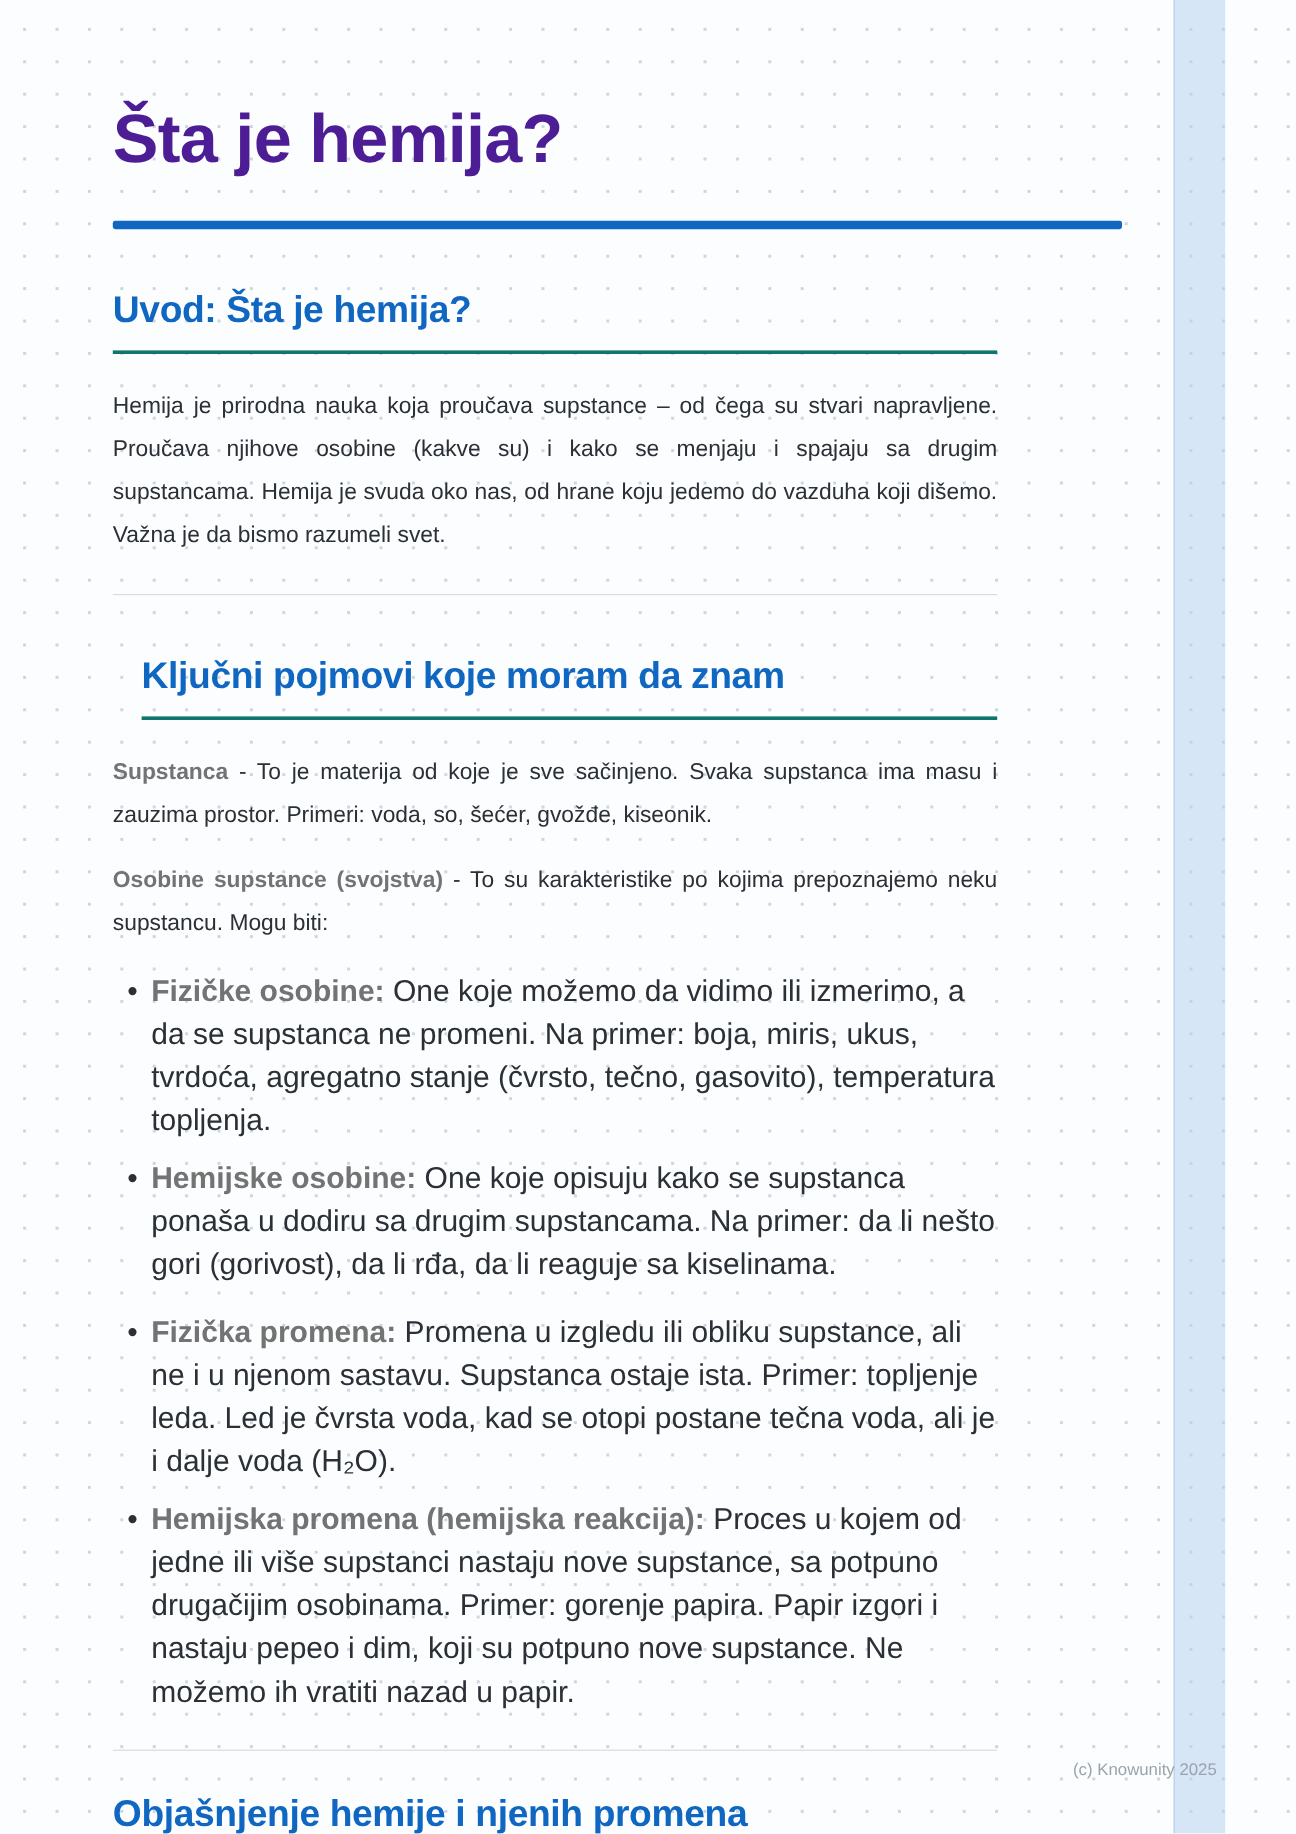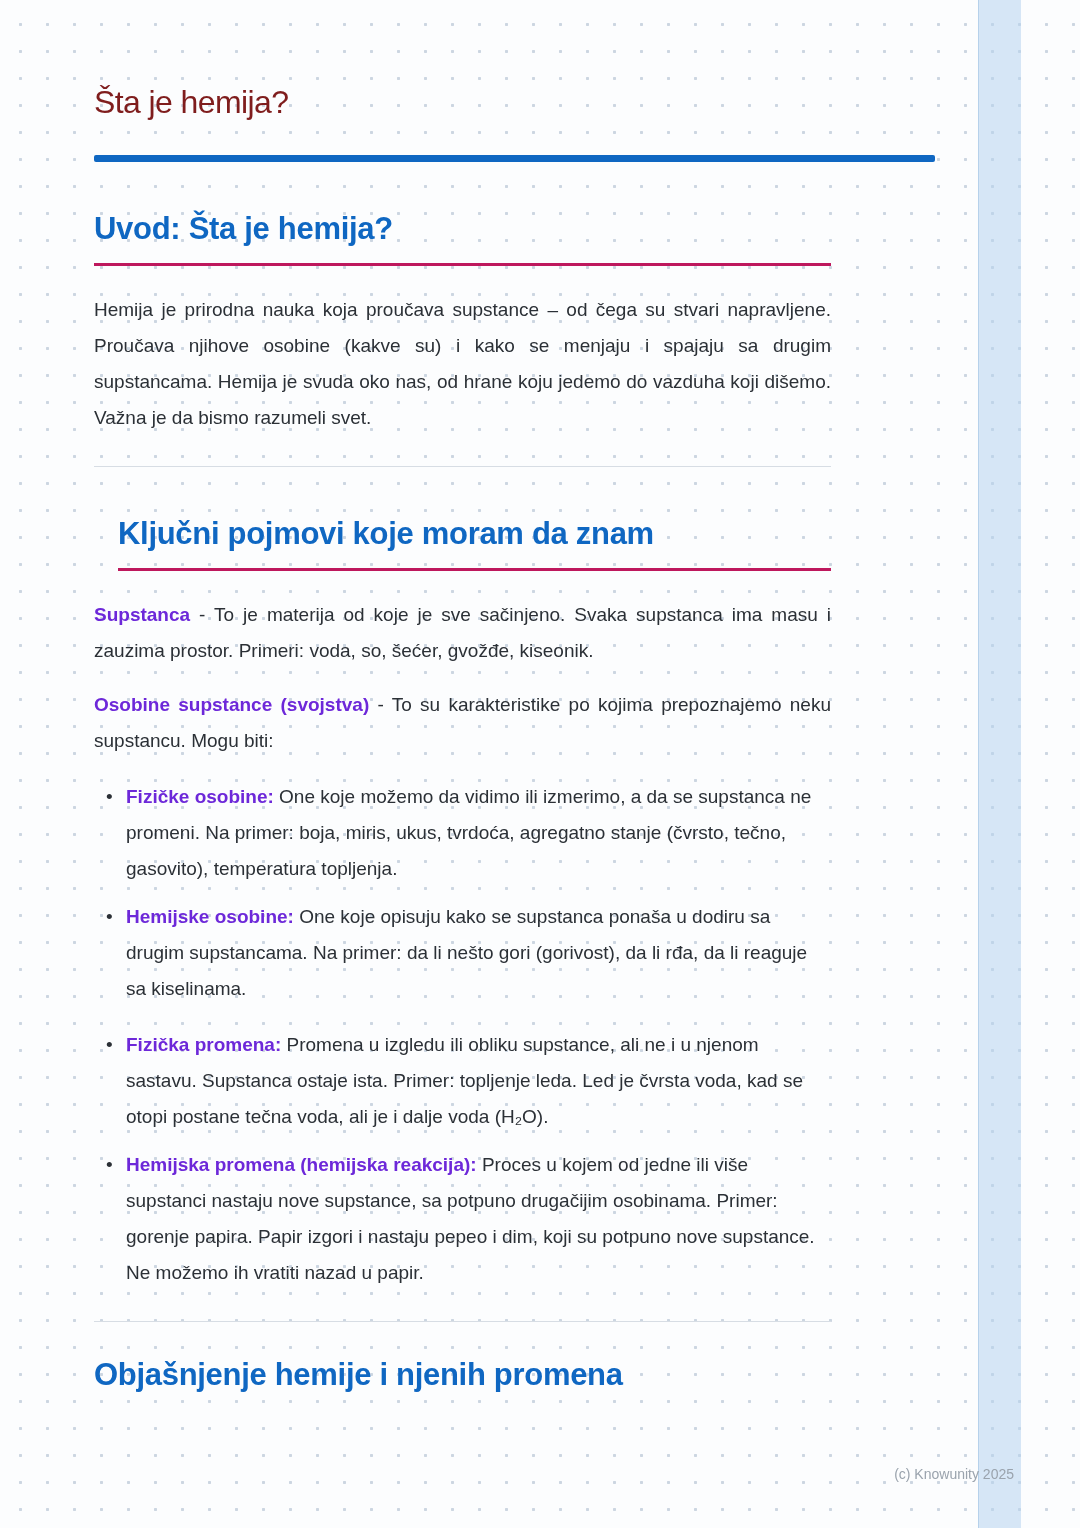--- a/index.html
+++ b/index.html
@@ -26,23 +26,23 @@
   }
 
   .content {
     position: absolute;
     left: 94px;
     top: 84px;
     width: 737px;
   }
 
   h1.page-title {
-    font-size: 32px;
-    font-weight: 400;
-    color: #7f1d1d;
+    font-size: 57px;
+    font-weight: 700;
+    color: #4c1d95;
     letter-spacing: -0.6px;
     margin: 0 0 34px 0;
     line-height: 1.15;
   }
 
   .title-rule {
     width: 841px;
     height: 7px;
     background: #0f67c2;
     border-radius: 2px;
@@ -50,47 +50,47 @@
   }
 
   h2.section-heading {
     font-size: 31px;
     font-weight: 700;
     color: #0f67c2;
     letter-spacing: -0.3px;
     margin: 0;
     line-height: 1.2;
     padding-bottom: 16px;
-    border-bottom: 3px solid #be185d;
+    border-bottom: 3px solid #0f766e;
   }
 
   h2.section-heading.no-rule {
     border-bottom: none;
     padding-bottom: 0;
     margin-top: 34px;
   }
 
   h2.mt { margin-top: 48px; margin-left: 24px; }
 
   p.body-text {
     font-size: 19px;
     line-height: 36px;
     margin: 26px 0 0 0;
     text-align: justify;
   }
   p.body-text.tight { margin-top: 18px; }
   p.body-text.after-list { margin-top: 16px; }
 
-  .lead { font-weight: 700; color: #6d28d9; }
+  .lead { font-weight: 700; color: #737373; }
 
   ul.bullet-list {
     list-style: none;
     margin: 20px 0 0 0;
     padding: 0 0 0 32px;
-    font-size: 19px;
+    font-size: 25px;
     line-height: 36px;
     text-align: left;
   }
   ul.bullet-list li {
     position: relative;
     margin-bottom: 12px;
   }
   ul.bullet-list li::before {
     content: "\2022";
     position: absolute;

